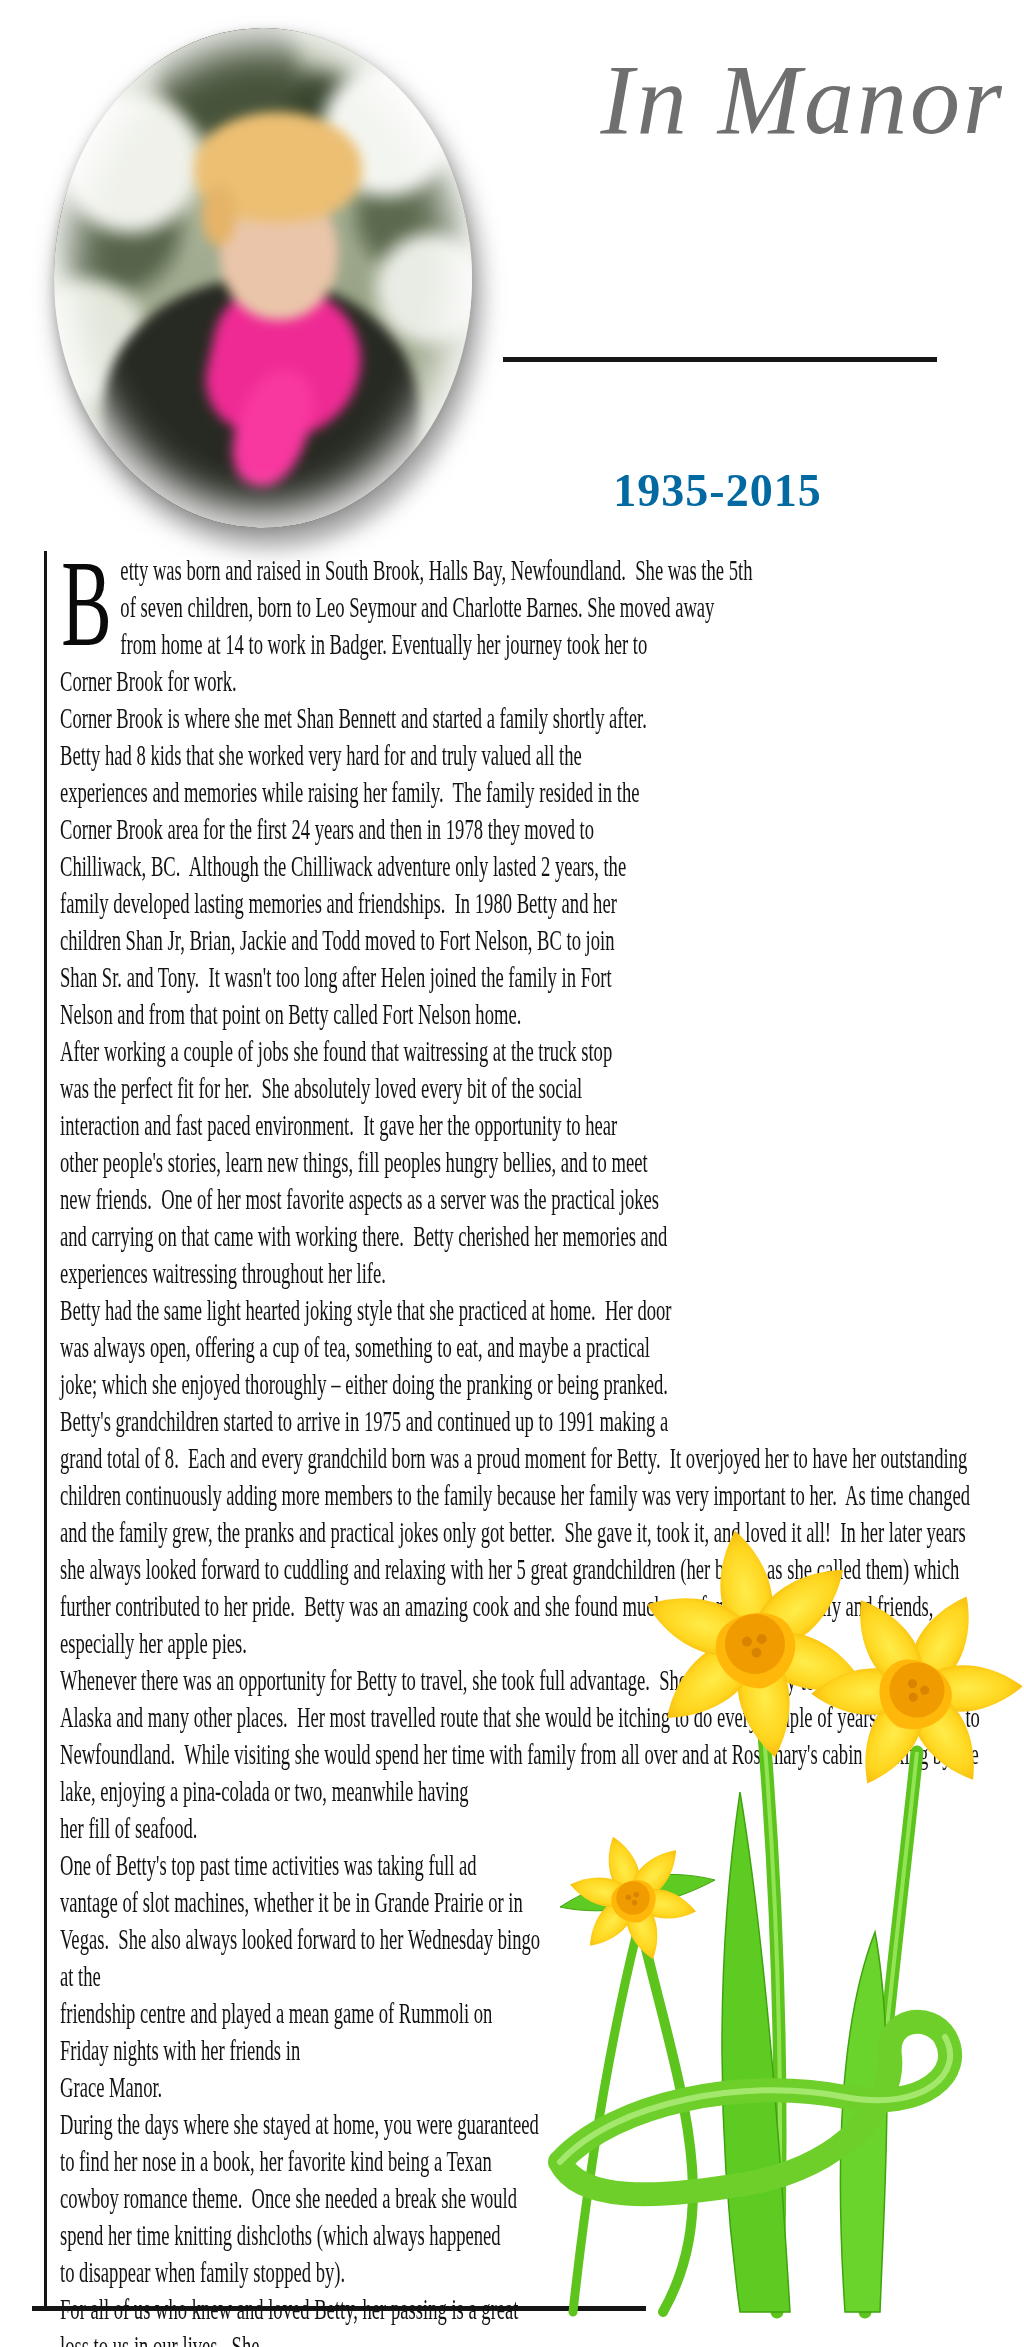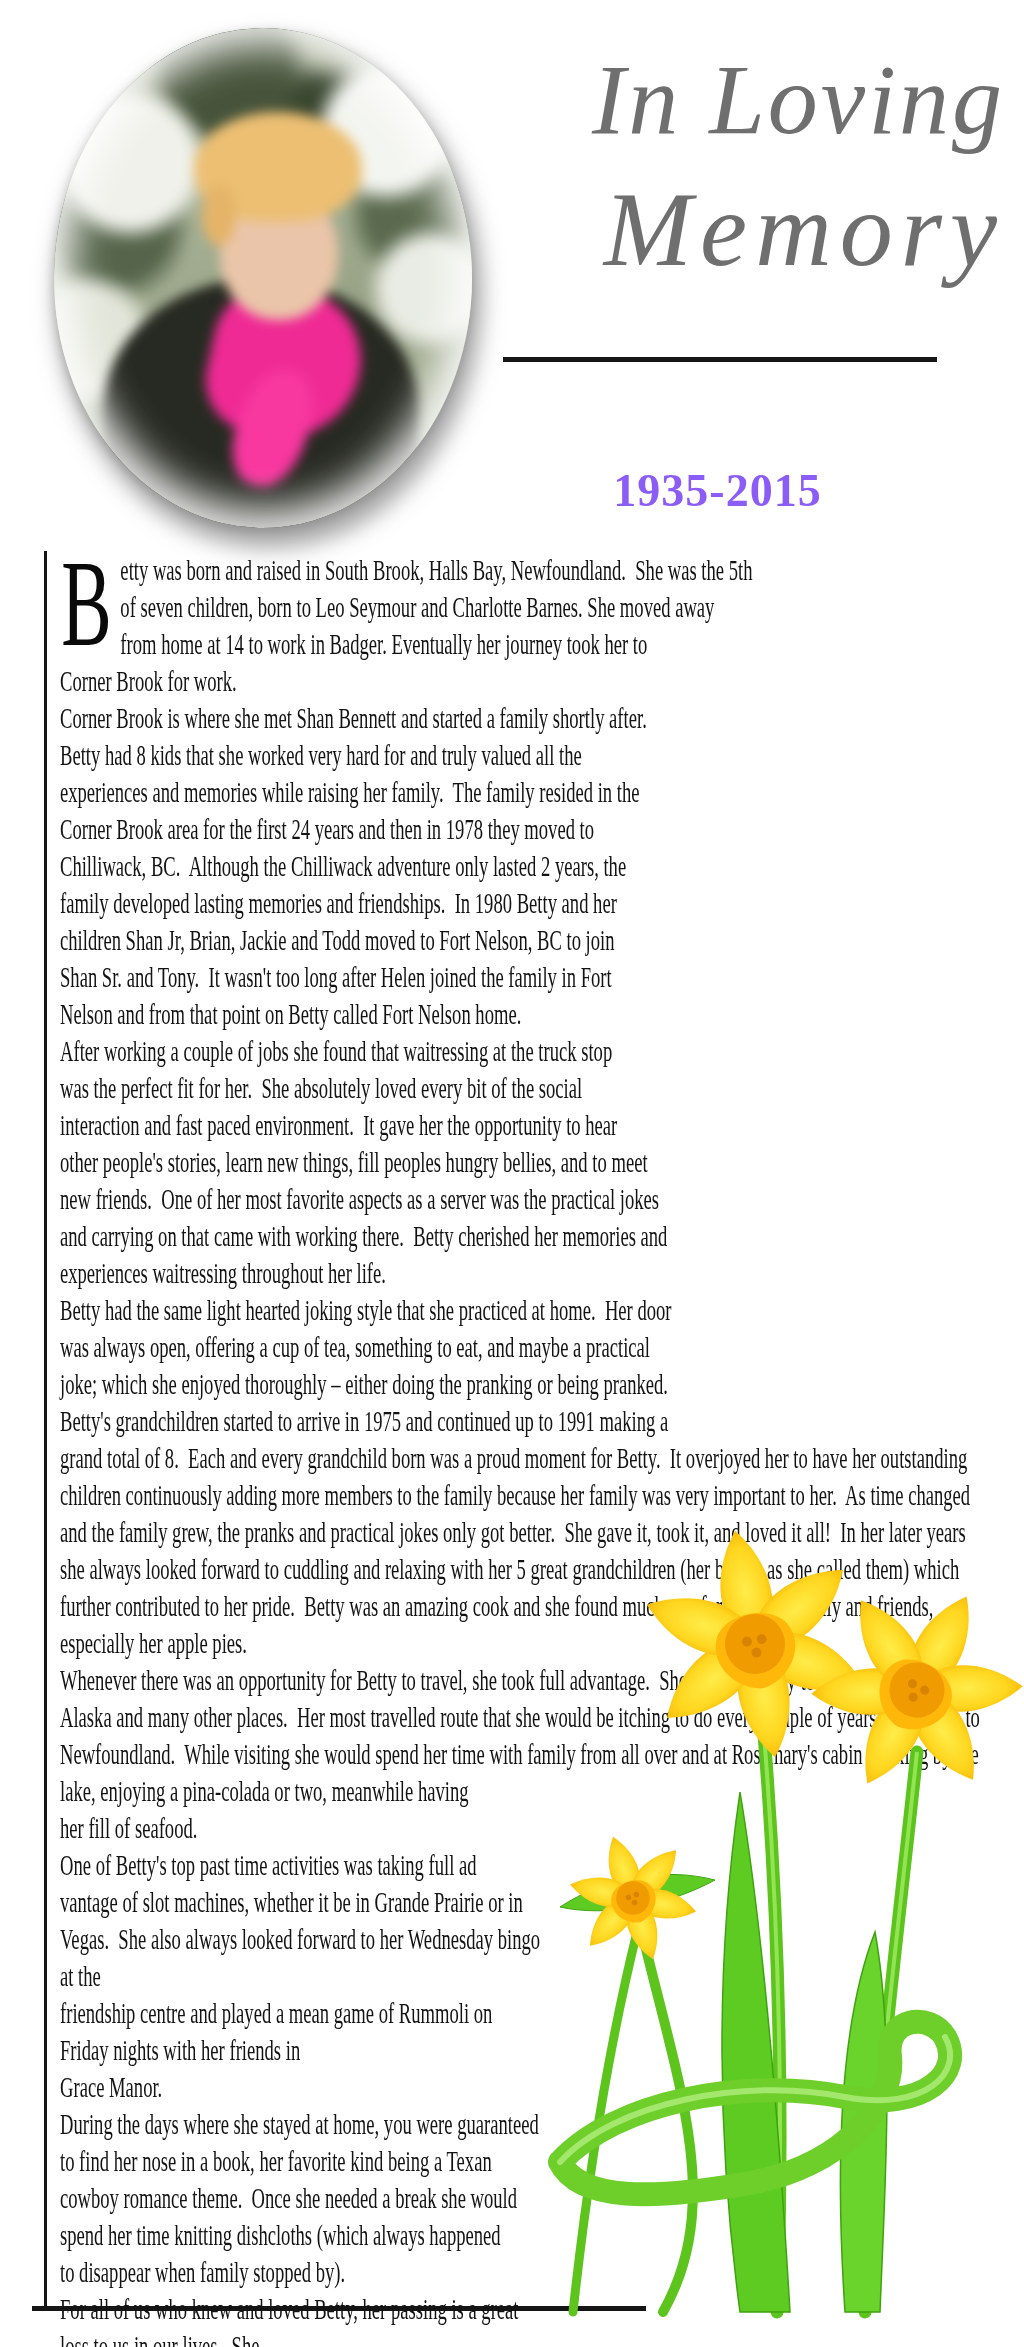--- a/index.html
+++ b/index.html
@@ -40,21 +40,21 @@
 
   
   .script-line{position:absolute;color:#6f6f6f;font-style:italic;
          font-family:"Liberation Serif","DejaVu Serif",serif;white-space:nowrap;}
   .title1{left:420px;top:50px;width:585px;text-align:right;font-size:100px;letter-spacing:3px;line-height:1;}
   .title2{left:420px;top:172px;width:585px;text-align:right;font-size:106px;letter-spacing:8px;line-height:1.1;}
   .divider{position:absolute;left:503px;top:357px;width:434px;height:5px;background:#161616;}
   .name{position:absolute;left:440px;top:384px;width:555px;text-align:center;
         font-size:64px;font-weight:bold;font-style:italic;color:#575757;white-space:nowrap;}
   .years{position:absolute;left:440px;top:464px;width:555px;text-align:center;
-        font-size:46px;font-weight:bold;color:#8b5cf6;letter-spacing:1px;}
+        font-size:46px;font-weight:bold;color:#0369a1;letter-spacing:1px;}
 
   
   .rule-left{position:absolute;left:44px;top:551px;width:3px;height:1760px;background:#151515;}
   .rule-bottom{position:absolute;left:32px;top:2306px;width:614px;height:5px;background:#151515;}
 
   
   .article{position:absolute;left:60px;top:551px;width:930px;}
   .scale-wrap{width:1500px;transform:scaleX(0.62);transform-origin:0 0;
         font-size:30px;line-height:37px;color:#131313;}
   .para{margin:0;white-space:pre-wrap;}
@@ -78,22 +78,21 @@
       <div class="neck"></div>
       <div class="scarf"></div>
       <div class="scarf-tail"></div>
       <div class="face"></div>
       <div class="hair"></div>
       <div class="hair-side"></div>
     </div>
     <div class="photo-fade"></div>
   </div>
 
-  <div class="script-line title1">In Loving</div>
-  <div class="script-line title2">Memory</div>
+  <div class="script-line title1">In Manor</div>
   <div class="divider"></div>
   <div class="years">1935-2015</div>
 
   <div class="rule-left"></div>
   <div class="rule-bottom"></div>
 
   <div class="article">
     <div class="scale-wrap">
       <div class="flower-spacer"></div>
       <p class="para"><span class="dropcap">B</span><span>etty was born and raised in South Brook, Halls Bay, Newfoundland.  She was the 5th of seven children, born to Leo Seymour and Charlotte Barnes. She moved away from home at 14 to work in Badger. Eventually her journey took her to Corner Brook for work.</span></p>

